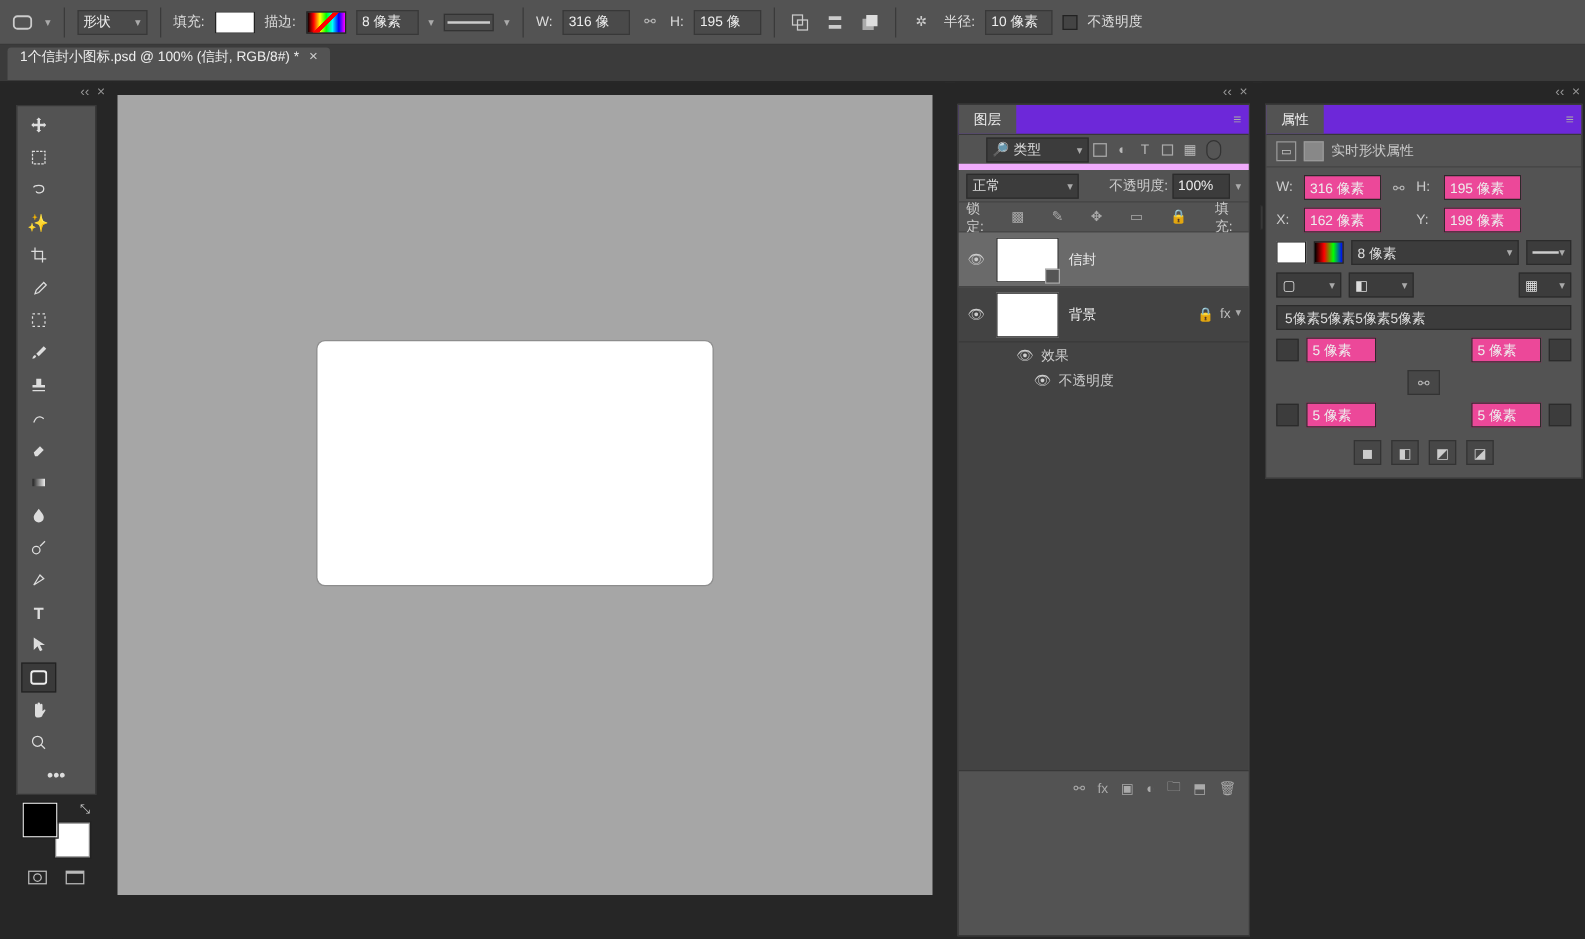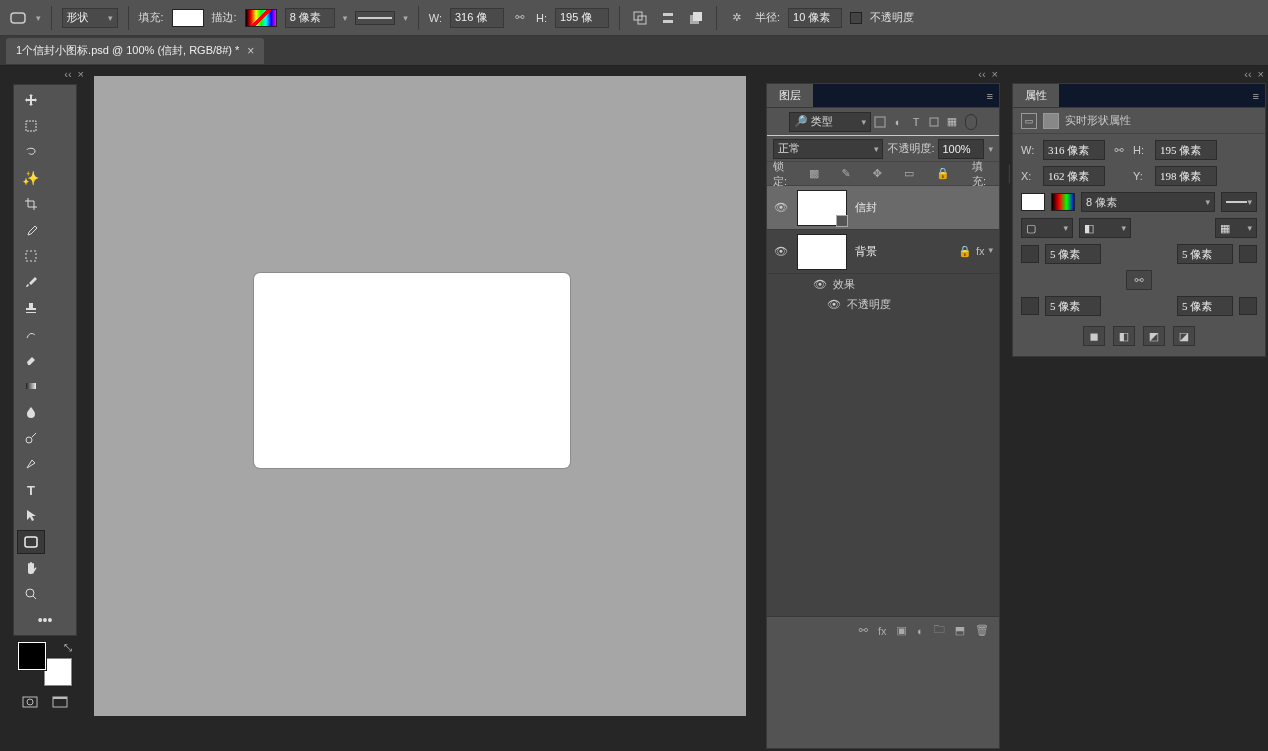--- a/index.html
+++ b/index.html
@@ -16,21 +16,21 @@
 .ob-swatch.grad::after{content:"";position:absolute;inset:0;background:linear-gradient(135deg,transparent 45%,red 45%,red 55%,transparent 55%);} 
 .ob-select { background: #4a4a4a; border: 1px solid #383838; height: 20px; padding: 0 4px; color: #eee; width: 56px; display:flex;align-items:center;justify-content:space-between;}
 .vchev { font-size: 9px; color:#aaa; }
 .ob-icon { width: 20px; height: 20px; display:flex;align-items:center;justify-content:center; color:#ccc;}
 .ob-stroke-preview{width:40px;height:14px;border:1px solid #333;background:#4a4a4a;display:flex;align-items:center;padding:0 2px;}
 .ob-stroke-line{height:2px;background:#ccc;flex:1;}
 .ob-check{width:12px;height:12px;background:#444;border:1px solid #222;}
 
 
 .doc-tab-row { height: 30px; background: #3b3b3b; border-bottom: 1px solid #222; padding-left: 6px; }
-.doc-tab { background: #535353; height: 26px; padding: 0 10px; display:flex;align-items:center;gap:8px; border-top-left-radius:3px;border-top-right-radius:3px;color:#eee;}
+.doc-tab { background: #535353; height: 26px; padding: 0 10px; display:flex;align-items:flex-start;gap:8px; border-top-left-radius:3px;border-top-right-radius:3px;color:#eee;}
 .doc-tab .x { font-size:12px; color:#ccc; }
 
 
 .main { flex:1; display:flex; }
 .tools-col{width:90px;background:#262626;padding:2px;display:flex;flex-direction:column;align-items:center;}
 .tools-head{height:16px;width:100%;display:flex;justify-content:flex-end;gap:6px;padding:0 4px;color:#999;font-size:10px;}
 .tools{background:#535353;width:64px;border:1px solid #383838;display:flex;flex-wrap:wrap;align-content:flex-start;padding:2px;}
 .tool{width:28px;height:24px;margin:1px;display:flex;align-items:center;justify-content:center;color:#ddd;font-size:14px;border:1px solid transparent;}
 .swatches-area{margin-top:6px;width:54px;height:44px;position:relative;}
 .sw-fg{position:absolute;top:0;left:0;width:28px;height:28px;background:#000;border:1px solid #fff;outline:1px solid #222;}
@@ -40,33 +40,33 @@
 .tools-bottom .ic{width:22px;height:16px;display:flex;align-items:center;justify-content:center;}
 
 .canvas-wrap{flex:1;background:#262626;display:flex;justify-content:center;padding:10px 10px 10px 4px;}
 .canvas-bg{background:#a6a6a6;width:640px;height:640px;position:relative;flex:1;}
 .shape-rect{position:absolute;top:197px;left:160px;width:316px;height:195px;background:#fff;border-radius:6px;box-shadow:0 0 0 1px rgba(0,0,0,.15);}
 
 
 .panel-col{width:238px;background:#262626;display:flex;flex-direction:column;margin-left:8px;}
 .panel{background:#535353;border:1px solid #383838;margin:2px;}
 .panel-head{height:15px;display:flex;justify-content:flex-end;align-items:center;gap:6px;padding:0 4px;color:#999;font-size:10px;}
-.panel-tabs{display:flex;height:24px;border-bottom:1px solid #383838;background:#0f172a;}
+.panel-tabs{display:flex;height:24px;border-bottom:1px solid #383838;background:#6d28d9;}
 .panel-tab{padding:0 12px;display:flex;align-items:center;background:#535353;color:#eee;}
 .panel-menu{margin-left:auto;padding:0 6px;color:#aaa;display:flex;align-items:center;}
 
 
-.layers-filter{height:28px;padding:0 22px;gap:0;display:flex;align-items:center;border-bottom:1px solid #f0abfc;}
+.layers-filter{height:28px;padding:0 22px;gap:0;display:flex;align-items:center;border-bottom:5px solid #f0abfc;}
 .lf-sel{background:#3c3c3c;border:1px solid #2b2b2b;height:20px;flex:0 0 82px;display:flex;align-items:center;padding:0 4px;color:#ddd;justify-content:space-between;}
 .lf-ic{width:18px;height:18px;display:flex;align-items:center;justify-content:center;color:#b8b8b8;}
 .lf-sw{width:12px;height:16px;background:#555;border:1px solid #333;border-radius:6px;margin-left:auto;}
 
 .layers-blend{height:26px;padding:0 6px;display:flex;align-items:center;gap:4px;border-bottom:1px solid #444;}
 .lb-sel{background:#3c3c3c;border:1px solid #2b2b2b;height:20px;flex:1;display:flex;align-items:center;padding:0 4px;color:#ddd;justify-content:space-between;}
-.lb-lbl{color:#ccc;}
+.lb-lbl{color:#ccc;margin-left:20px;}
 .lb-in{background:#3c3c3c;border:1px solid #2b2b2b;height:20px;width:46px;padding:0 3px;color:#eee;}
 
 .layers-lock{height:24px;padding:0 6px;display:flex;align-items:center;gap:22px;border-bottom:1px solid #444;color:#ccc;}
 .ll-ic{width:16px;height:16px;display:flex;align-items:center;justify-content:center;color:#aaa;}
 
 .layers-list{background:#434343;min-height:430px;}
 .layer-row{display:flex;align-items:center;height:44px;border-bottom:1px solid #3a3a3a;padding:0 6px;gap:8px;}
 .layer-row.sel{background:#6a6a6a;}
 .eye{width:16px;height:16px;display:flex;align-items:center;justify-content:center;color:#ccc;}
 .thumb{width:50px;height:36px;background:#fff;border:1px solid #222;position:relative;}
@@ -78,21 +78,21 @@
 .layer-sub .eye{width:14px;height:14px;}
 
 .layers-foot{height:28px;border-top:1px solid #383838;display:flex;align-items:center;justify-content:flex-end;gap:10px;padding:0 10px;color:#aaa;font-size:12px;}
 
 
 .props-title{height:26px;display:flex;align-items:center;gap:6px;padding:0 8px;border-bottom:1px solid #444;}
 .props-title .picon{width:16px;height:16px;border:1px solid #999;display:flex;align-items:center;justify-content:center;font-size:9px;}
 .props-body{padding:6px 8px;display:flex;flex-direction:column;gap:6px;}
 .prow{display:flex;align-items:center;gap:6px;}
 .plab{width:16px;color:#ccc;}
-.pin{background:#404040;border:1px solid #2b2b2b;height:20px;width:62px;padding:0 4px;color:#eee;font-family:Liberation Serif, serif;}
+.pin{background:#ec4899;border:1px solid #2b2b2b;height:20px;width:62px;padding:0 4px;color:#eee;}
 .link-ic{width:16px;height:16px;display:flex;align-items:center;justify-content:center;color:#bbb;}
 .psw{width:24px;height:18px;border:1px solid #222;}
 .psel{background:#3c3c3c;border:1px solid #2b2b2b;height:20px;width:56px;display:flex;align-items:center;padding:0 4px;color:#ddd;justify-content:space-between;}
 .pcorners-label{background:#3c3c3c;border:1px solid #2b2b2b;height:20px;padding:0 6px;color:#ddd;display:flex;align-items:center;flex:1;}
 .corner-ic{width:18px;height:18px;border:1px solid #2b2b2b;background:#3c3c3c;display:flex;}
 .path-ops{display:flex;gap:8px;justify-content:center;padding:4px 0;}
 .pop{width:22px;height:20px;background:#474747;border:1px solid #333;display:flex;align-items:center;justify-content:center;color:#ccc;}
 
 svg{display:block;}
 </style>
@@ -443,20 +443,25 @@
               <span>◧</span>
               <span class="vchev">▾</span>
             </div>
           <div style="flex:1"></div>
           <div class="psel" style="width:42px">
               <span>▦</span>
               <span class="vchev">▾</span>
             </div>
         </div>
         <div class="prow">
+          <div class="pcorners-label">
+              <span>5像素5像素5像素5像素</span>
+            </div>
+        </div>
+        <div class="prow">
           <div class="corner-ic"></div>
           <input class="pin" style="width: 56px;" value="5 像素">
           <div style="flex:1"></div>
           <input class="pin" style="width: 56px;" value="5 像素">
           <div class="corner-ic"></div>
         </div>
         <div class="prow" style="justify-content:center">
           <div class="link-ic" style="background:#474747;border:1px solid #333;width:26px;height:20px">⚯</div>
         </div>
         <div class="prow">

